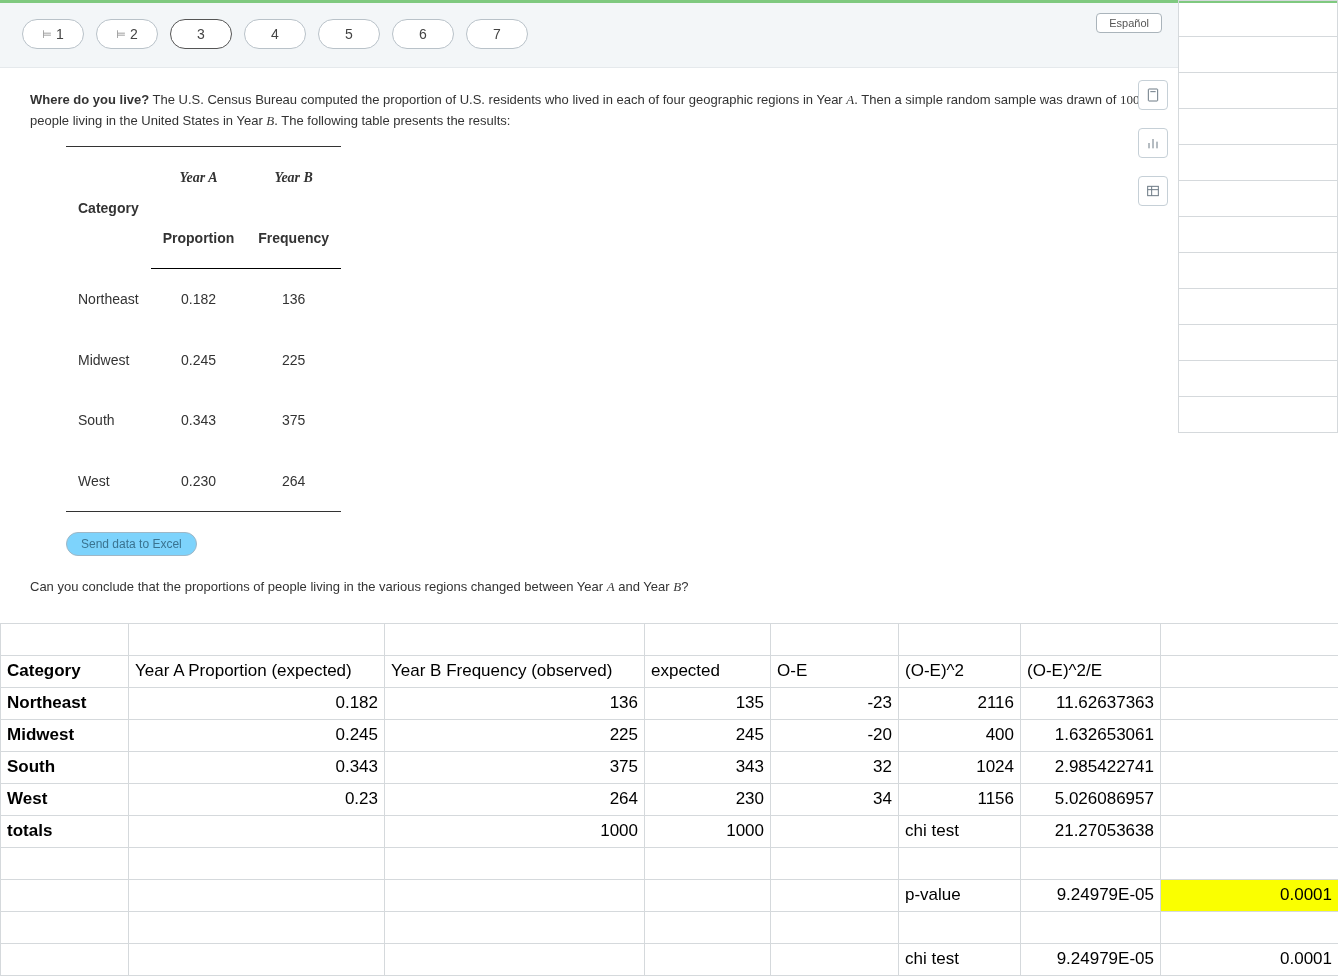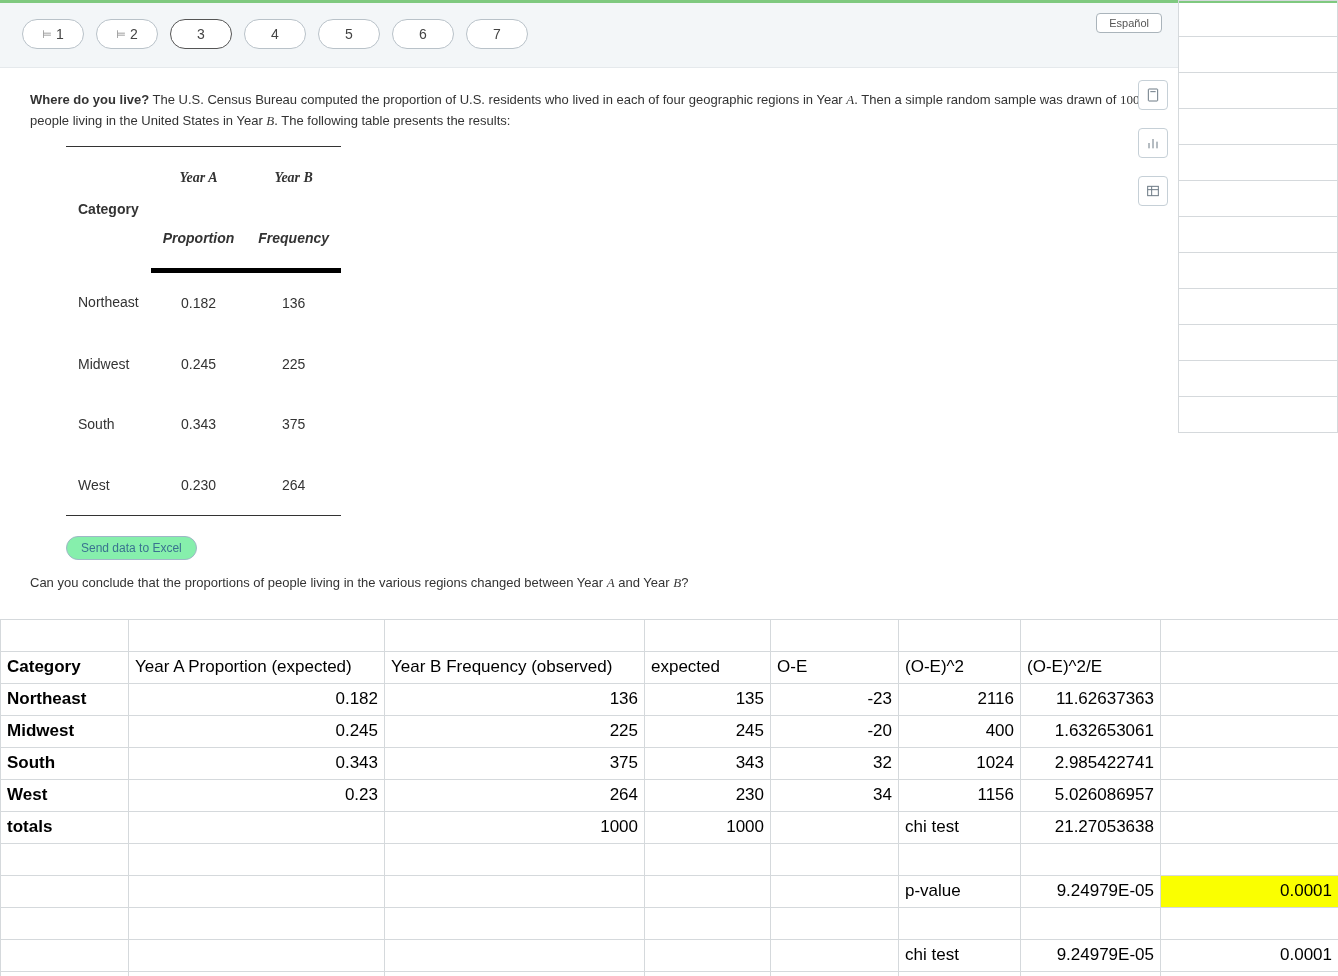--- a/index.html
+++ b/index.html
@@ -70,26 +70,26 @@
     margin: 14px 0 10px 36px;
     border-collapse: collapse;
     font-size: 14px;
   }
   .data-table th, .data-table td {
     padding: 19px 12px;
     text-align: center;
   }
   .data-table th:first-child, .data-table td:first-child { text-align: left; }
   .data-table thead tr:first-child th { border-top: 1px solid #333; }
-  .data-table thead tr:last-child th { border-bottom: 5px solid #000000; font-style: italic; }
+  .data-table thead tr:last-child th { border-bottom: 1px solid #000000; }
   .data-table tbody tr:last-child td { border-bottom: 1px solid #333; }
   .send-excel {
-    margin: 10px 0 0 36px;
+    margin: 10px 0 8px 36px;
     border: 1px solid #9fb7c6;
-    background: #86efac;
+    background: #7dd3fc;
     color: #3a7390;
     border-radius: 14px;
     padding: 4px 14px;
     font-size: 12px;
     cursor: pointer;
   }
   .tool-col {
     position: absolute;
     right: 10px;
     top: 12px;

